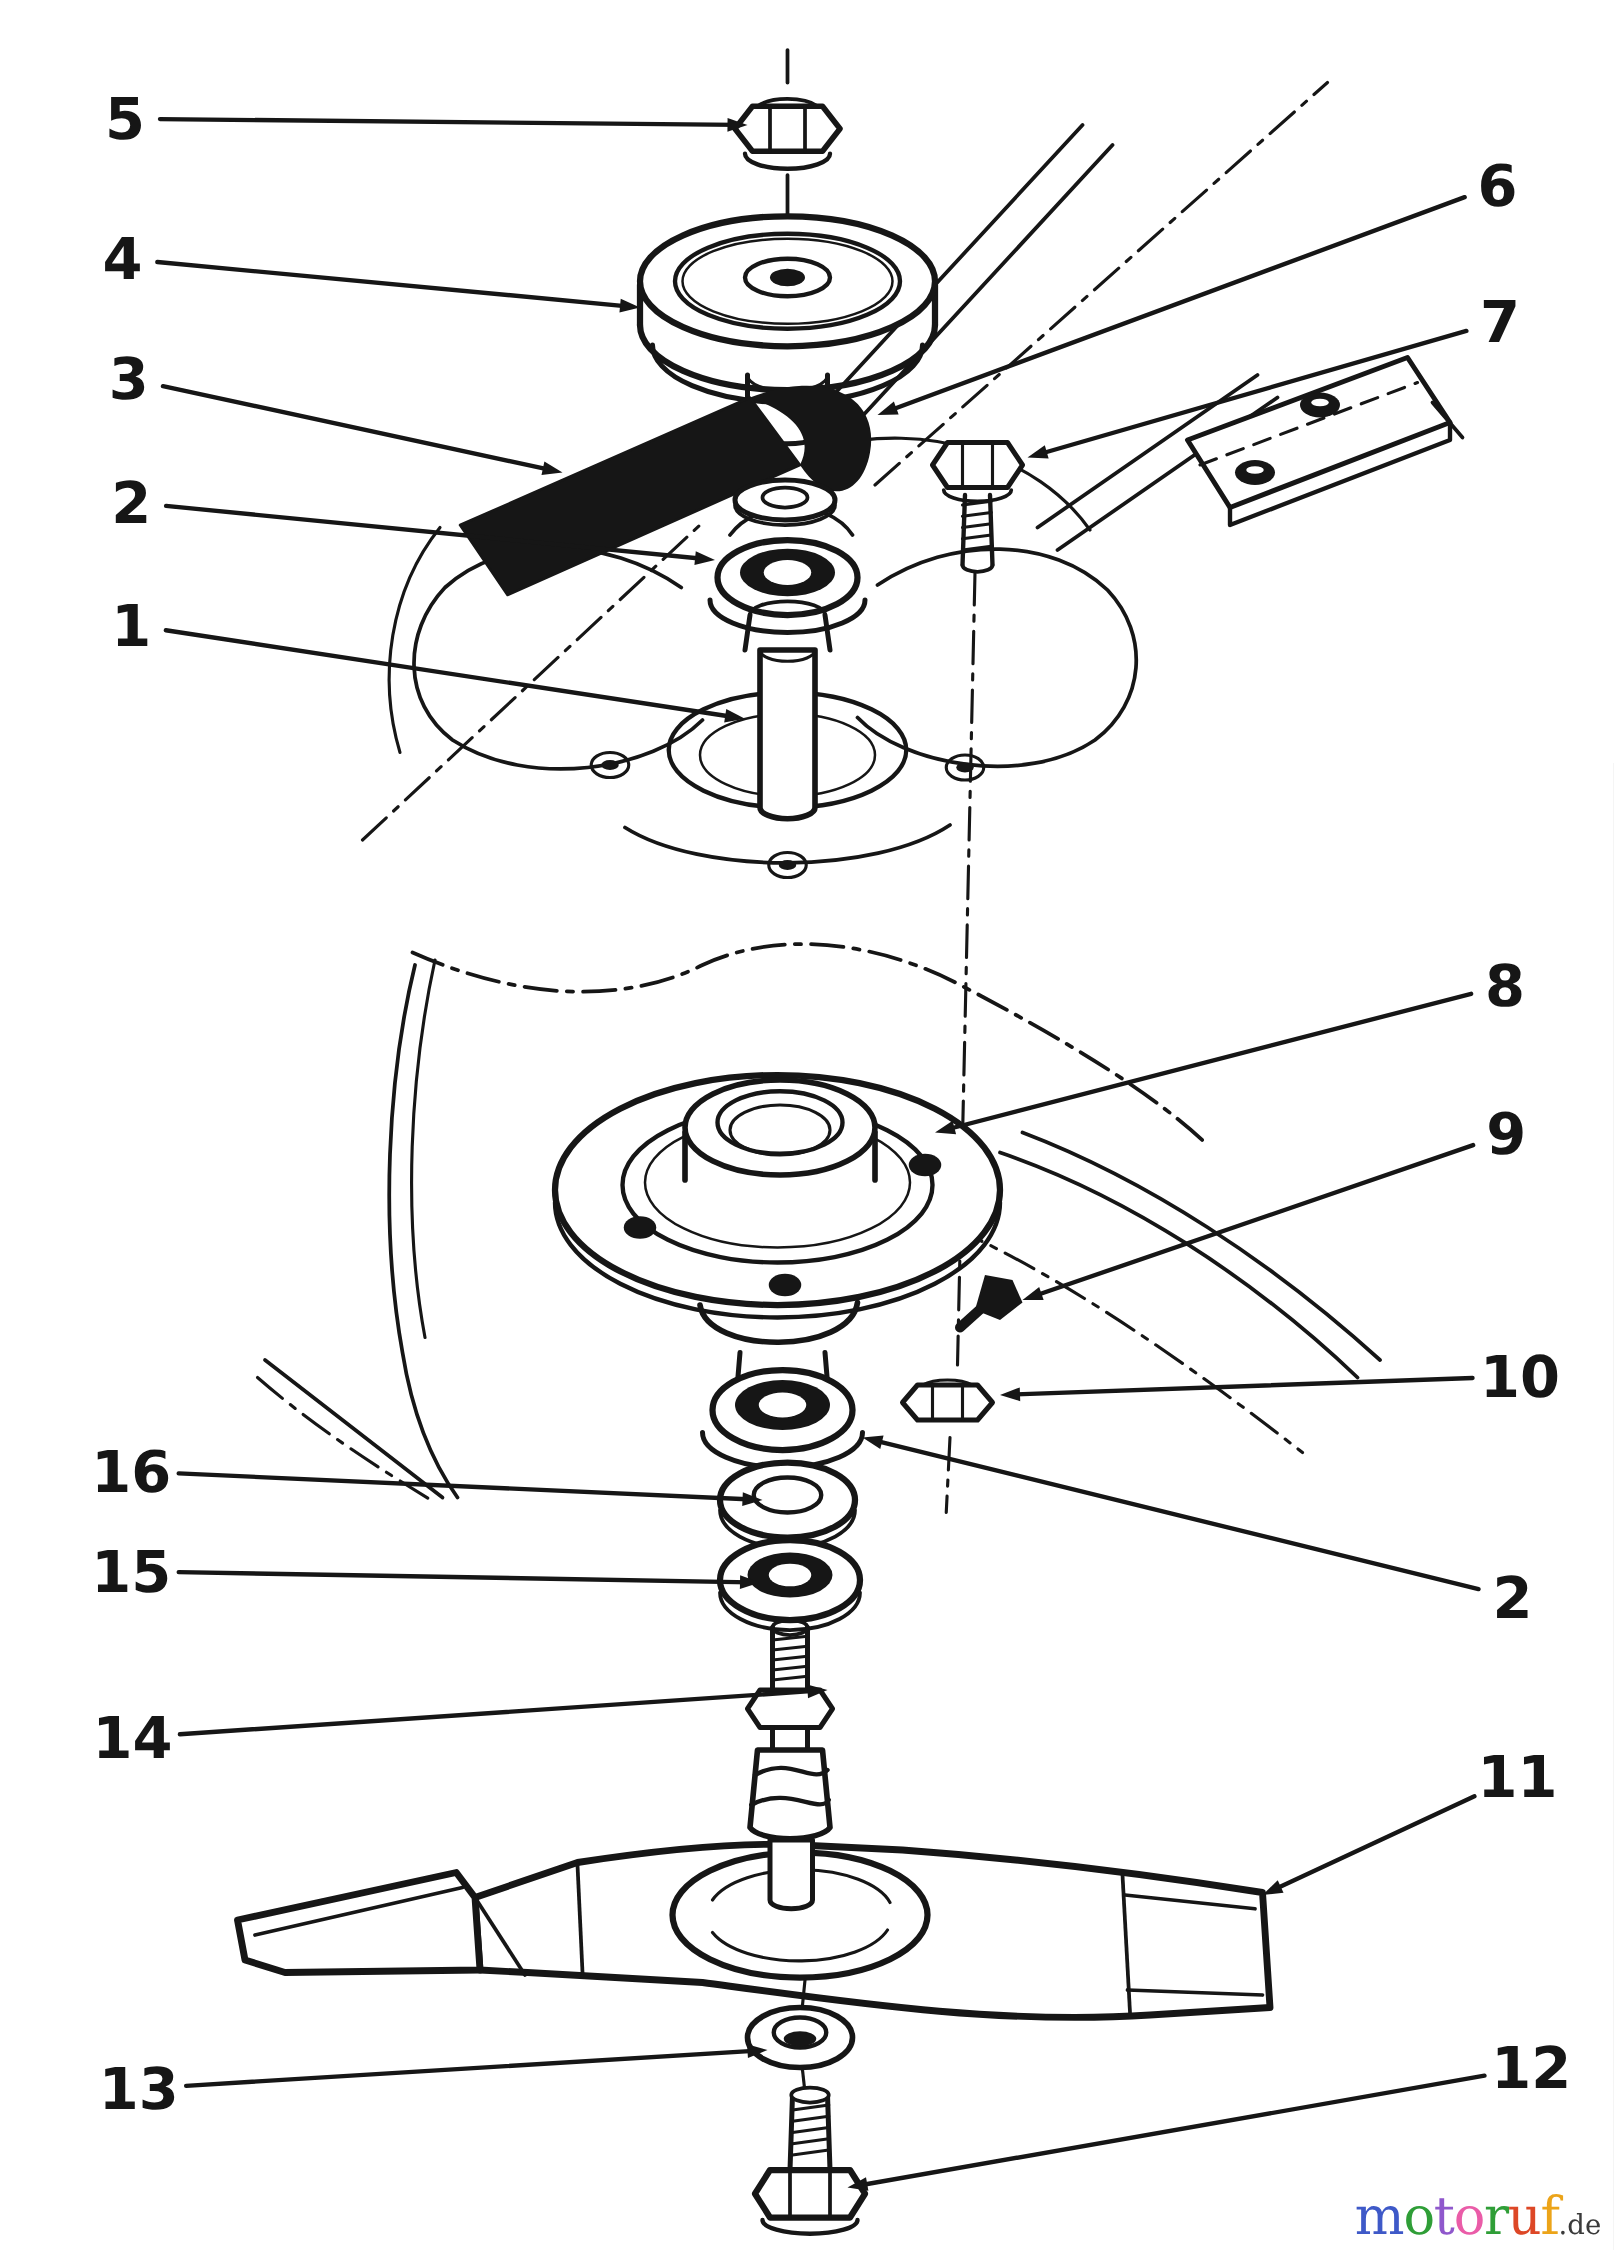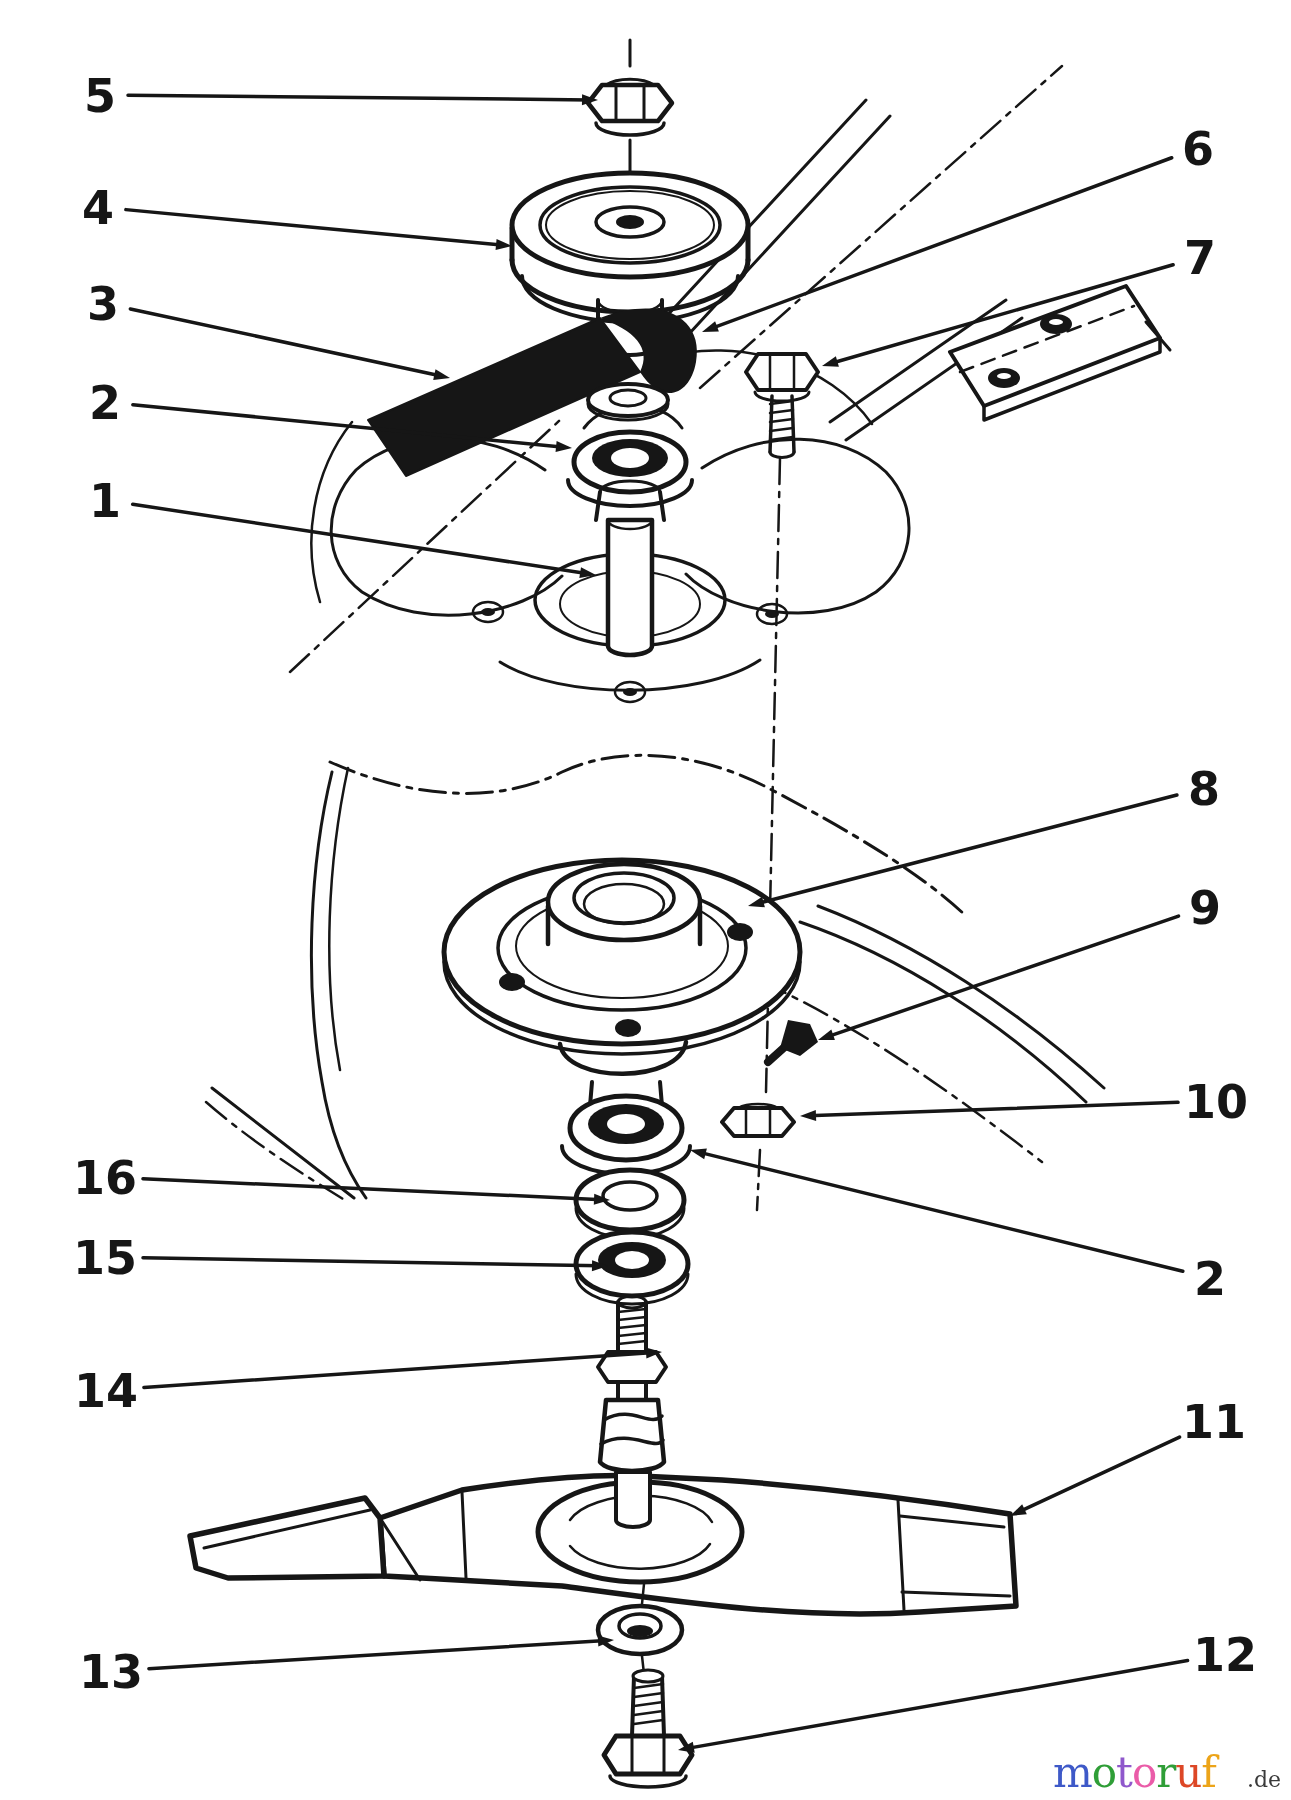--- a/index.html
+++ b/index.html
@@ -10,21 +10,21 @@
   .s2{stroke-width:2}.s25{stroke-width:2.5}.s3{stroke-width:3}.s35{stroke-width:3.5}
   .s4{stroke-width:4}.s45{stroke-width:4.5}.s5{stroke-width:5}.s55{stroke-width:5.5}.s8{stroke-width:8}
   .dd{stroke-dasharray:26 8 5 8}
   .dash{stroke-dasharray:14 9}
   .wf{fill:#ffffff}
   .kf{fill:#161616;stroke:none}
   .num{font-family:"DejaVu Sans",sans-serif;font-weight:bold;font-size:46px;fill:#161616;stroke:none;}
   .leader{stroke:#161616;stroke-width:3.5;}
   .watermark{position:absolute;right:10px;bottom:6px;font-family:"DejaVu Serif",serif;
              font-size:42px;letter-spacing:-1px;line-height:1;user-select:none;}
-  .watermark .suffix{font-size:22px;color:#3a3a3a;letter-spacing:0;margin-left:31px;}
+  .watermark .suffix{font-size:22px;color:#3a3a3a;letter-spacing:0;}
 </style>
 </head>
 <body>
 
 <div class="stage">
   <svg id="art" width="1291" height="1800" viewBox="0 0 1291 1800">
 
     <g>
       <path class="s3" d="M652,332 L866,100"></path>
       <path class="s3" d="M676,348 L890,116"></path>

